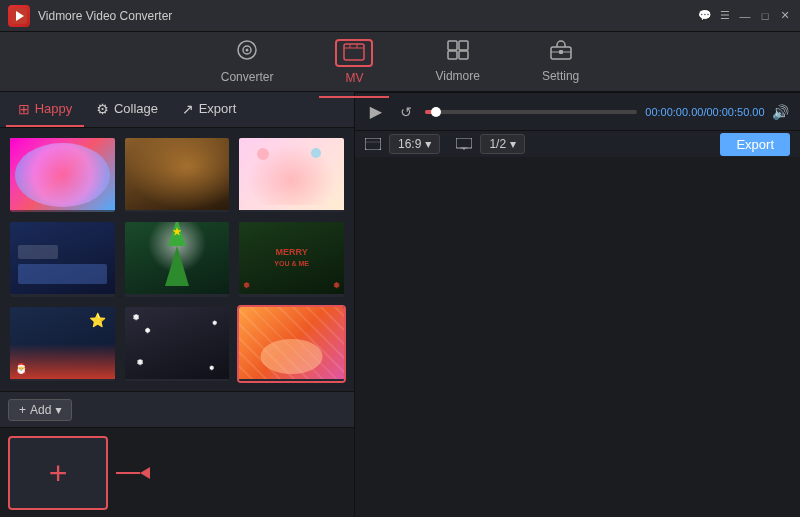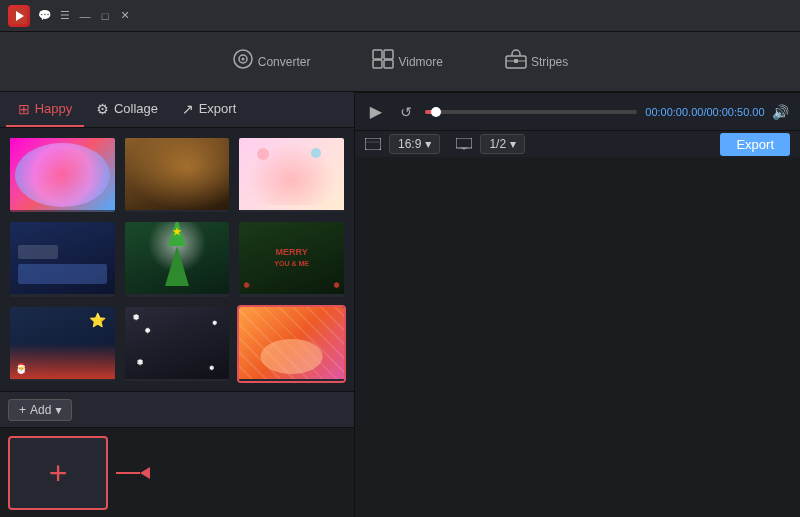--- a/index.html
+++ b/index.html
@@ -61,21 +61,21 @@
       height: 60px;
       background: #2b2d33;
       display: flex;
       align-items: center;
       justify-content: center;
       gap: 30px;
       border-bottom: 1px solid #111;
     }
     .nav-item {
       display: flex;
-      flex-direction: row;
+      flex-direction: column;
       align-items: center;
       gap: 4px;
       cursor: pointer;
       padding: 6px 16px;
       border-radius: 4px;
       position: relative;
     }
     .nav-item .nav-icon {
       font-size: 20px;
       color: #aaa;
@@ -381,61 +381,75 @@
 </head>
 <body>
 
 <div id="title-bar">
   <div id="app-logo">
     <svg width="16" height="16" viewBox="0 0 16 16">
       <rect width="16" height="16" rx="3" fill="#c0392b"></rect>
       <polygon points="5,3 13,8 5,13" fill="white"></polygon>
     </svg>
   </div>
+  <span id="app-title">Vidmore Video Converter</span>
   <div id="window-controls">
     <div class="win-btn">💬</div>
     <div class="win-btn">☰</div>
     <div class="win-btn">—</div>
     <div class="win-btn">□</div>
     <div class="win-btn close">✕</div>
   </div>
 </div>
 
 <div id="nav-bar">
   <div class="nav-item">
     <span class="nav-icon">
       <svg width="22" height="22" viewBox="0 0 22 22" fill="none">
         <circle cx="11" cy="11" r="9" stroke="#aaa" stroke-width="1.5" fill="none"></circle>
         <circle cx="11" cy="11" r="4" stroke="#aaa" stroke-width="1.5" fill="none"></circle>
         <circle cx="11" cy="11" r="1.5" fill="#aaa"></circle>
       </svg>
     </span>
     <span class="nav-label">Converter</span>
   </div>
+  <div class="nav-item active">
+    <span class="nav-icon">
+      <div class="mv-border" style="color:#e0515a;font-size:14px;font-weight:bold;line-height:1;">
+        <svg width="22" height="18" viewBox="0 0 22 18" fill="none">
+          <rect x="1" y="1" width="20" height="16" rx="2" stroke="#e0515a" stroke-width="1.5" fill="none"></rect>
+          <line x1="1" y1="5" x2="21" y2="5" stroke="#e0515a" stroke-width="1"></line>
+          <line x1="7" y1="1" x2="7" y2="5" stroke="#e0515a" stroke-width="1"></line>
+          <line x1="14" y1="1" x2="14" y2="5" stroke="#e0515a" stroke-width="1"></line>
+        </svg>
+      </div>
+    </span>
+    <span class="nav-label">MV</span>
+  </div>
   <div class="nav-item">
     <span class="nav-icon">
       <svg width="22" height="20" viewBox="0 0 22 20" fill="none">
         <rect x="1" y="1" width="9" height="9" rx="1" stroke="#aaa" stroke-width="1.5" fill="none"></rect>
         <rect x="12" y="1" width="9" height="9" rx="1" stroke="#aaa" stroke-width="1.5" fill="none"></rect>
         <rect x="1" y="11" width="9" height="8" rx="1" stroke="#aaa" stroke-width="1.5" fill="none"></rect>
         <rect x="12" y="11" width="9" height="8" rx="1" stroke="#aaa" stroke-width="1.5" fill="none"></rect>
       </svg>
     </span>
     <span class="nav-label">Vidmore</span>
   </div>
   <div class="nav-item">
     <span class="nav-icon">
       <svg width="22" height="20" viewBox="0 0 22 20" fill="none">
         <rect x="1" y="7" width="20" height="12" rx="2" stroke="#aaa" stroke-width="1.5" fill="none"></rect>
         <path d="M7 7V5a4 4 0 018 0v2" stroke="#aaa" stroke-width="1.5" fill="none"></path>
         <line x1="1" y1="12" x2="21" y2="12" stroke="#aaa" stroke-width="1"></line>
         <rect x="9" y="10" width="4" height="4" rx="1" fill="#aaa"></rect>
       </svg>
     </span>
-    <span class="nav-label">Stripes</span>
+    <span class="nav-label">Setting</span>
   </div>
 </div>
 
 <div id="main">
 
   <div id="left-panel">
 
     <div id="tab-bar">
       <div class="tab-item active">
         <span class="tab-icon">⊞</span>

